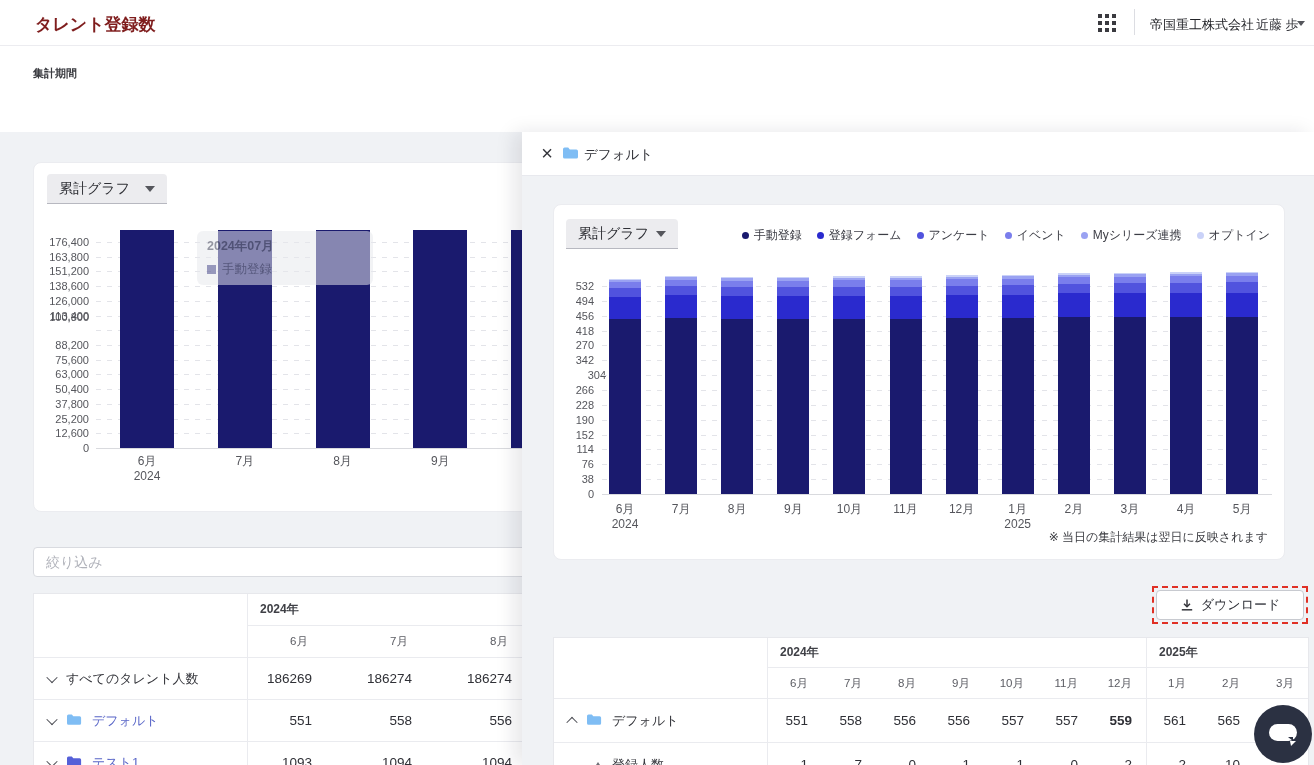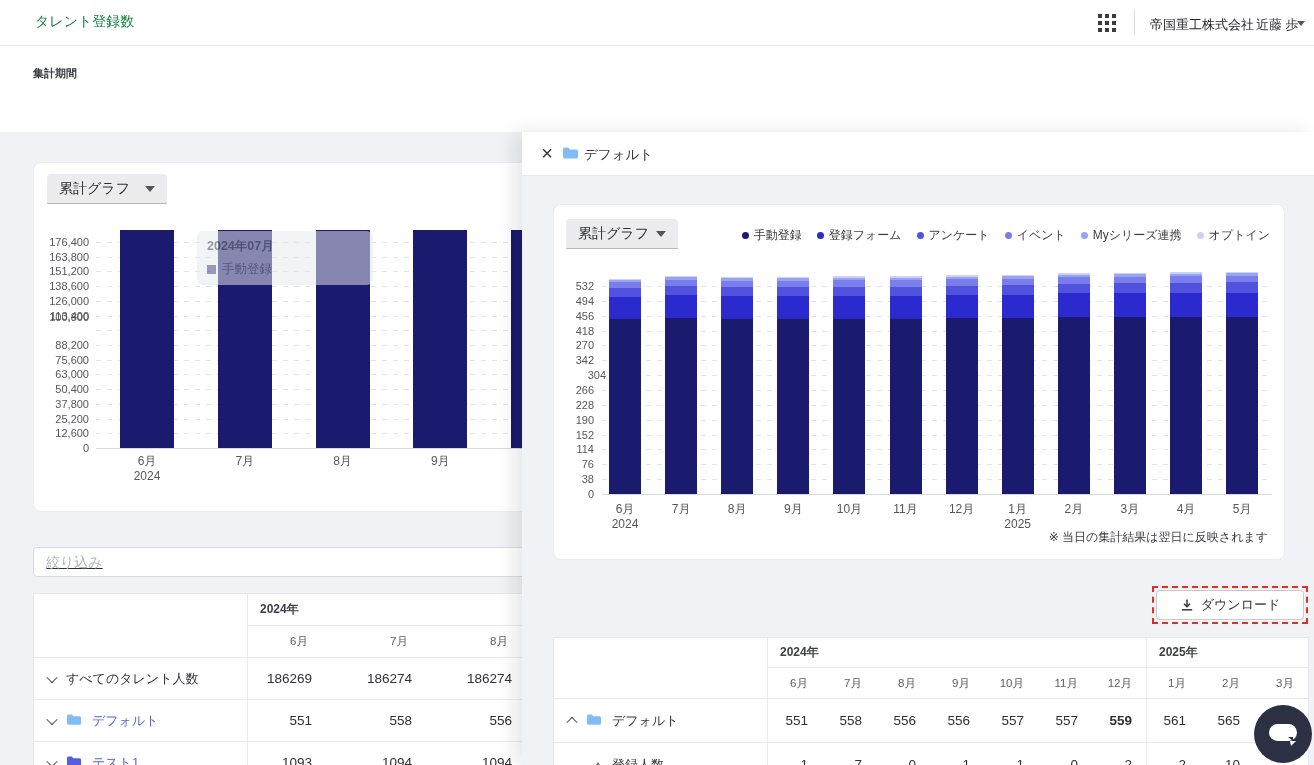--- a/index.html
+++ b/index.html
@@ -4,21 +4,21 @@
 <style>
   * { margin:0; padding:0; box-sizing:border-box; }
   html,body { background:#fff; }
   #app {
     position:relative; width:1314px; height:765px; overflow:hidden;
     font-family:"Liberation Sans","DejaVu Sans",sans-serif; color:#2f3036; background:#fff;
   }
   .abs { position:absolute; }
 
   
-  .page-title { left:35px; top:13px; font-size:14px; font-weight:normal; color:#15803d; }
+  .page-title { left:35px; top:13px; font-size:17px; font-weight:bold; color:#7f1d1d; }
   .topbar-divider-h { left:0; top:45px; width:1314px; height:1px; background:#ececf0; }
   .grid-icon { left:1097px; top:13px; width:20px; height:20px; cursor:pointer; }
   .v-divider { left:1134px; top:9px; width:1px; height:26px; background:#dcdde2; }
   .company-name { left:1150px; top:16px; font-size:13px; font-weight:normal; color:#232429; }
   .user-name { left:1256px; top:16px; font-size:13px; color:#33343a; cursor:pointer; }
   .caret-down { left:1297px; top:21px; width:0; height:0;
     border-left:4.5px solid transparent; border-right:4.5px solid transparent; border-top:5px solid #55565c; }
 
   .filter-label { left:33px; top:66px; font-size:11px; font-weight:bold; color:#3a3b40; }
   .date-btn { left:33px; top:83px; width:232px; height:30px; background:#fff;
@@ -52,21 +52,21 @@
   #ghost-tooltip { left:163px; top:68px; width:176px; height:54px; border-radius:6px;
     background:rgba(231,232,238,0.62); z-index:5; padding:7px 10px; opacity:.85; }
   #ghost-tooltip .tt-title { font-size:12.5px; color:rgba(40,42,64,0.55); font-weight:bold; }
   #ghost-tooltip .tt-row { display:flex; align-items:center; gap:6px; margin-top:6px; }
   #ghost-tooltip .tt-swatch { width:9px; height:9px; background:#1a1a6e; opacity:.5; }
   #ghost-tooltip .tt-series { font-size:12.5px; color:rgba(40,42,64,0.5); }
 
   
   #search-input { left:33px; top:547px; width:905px; height:30px; border:1px solid #d9dbe0;
     border-radius:4px; background:#fff; font-size:14px; color:#2f3036; padding:0 12px;
-    font-family:"Liberation Sans","DejaVu Sans",sans-serif;text-decoration:underline; }
+    font-family:"Liberation Sans","DejaVu Sans",sans-serif; }
   #search-input::placeholder { color:#b0b2ba; }
 
   
   .tbl { position:absolute; background:#fff; border:1px solid #e7e8ec; }
   .trow { display:flex; }
   .tcell { flex:none; display:flex; align-items:center; }
   .cell-r { justify-content:flex-end; }
   .bb { border-bottom:1px solid #eaebef; }
   .br { border-right:1px solid #eaebef; }
   .bl { border-left:1px solid #eaebef; }

